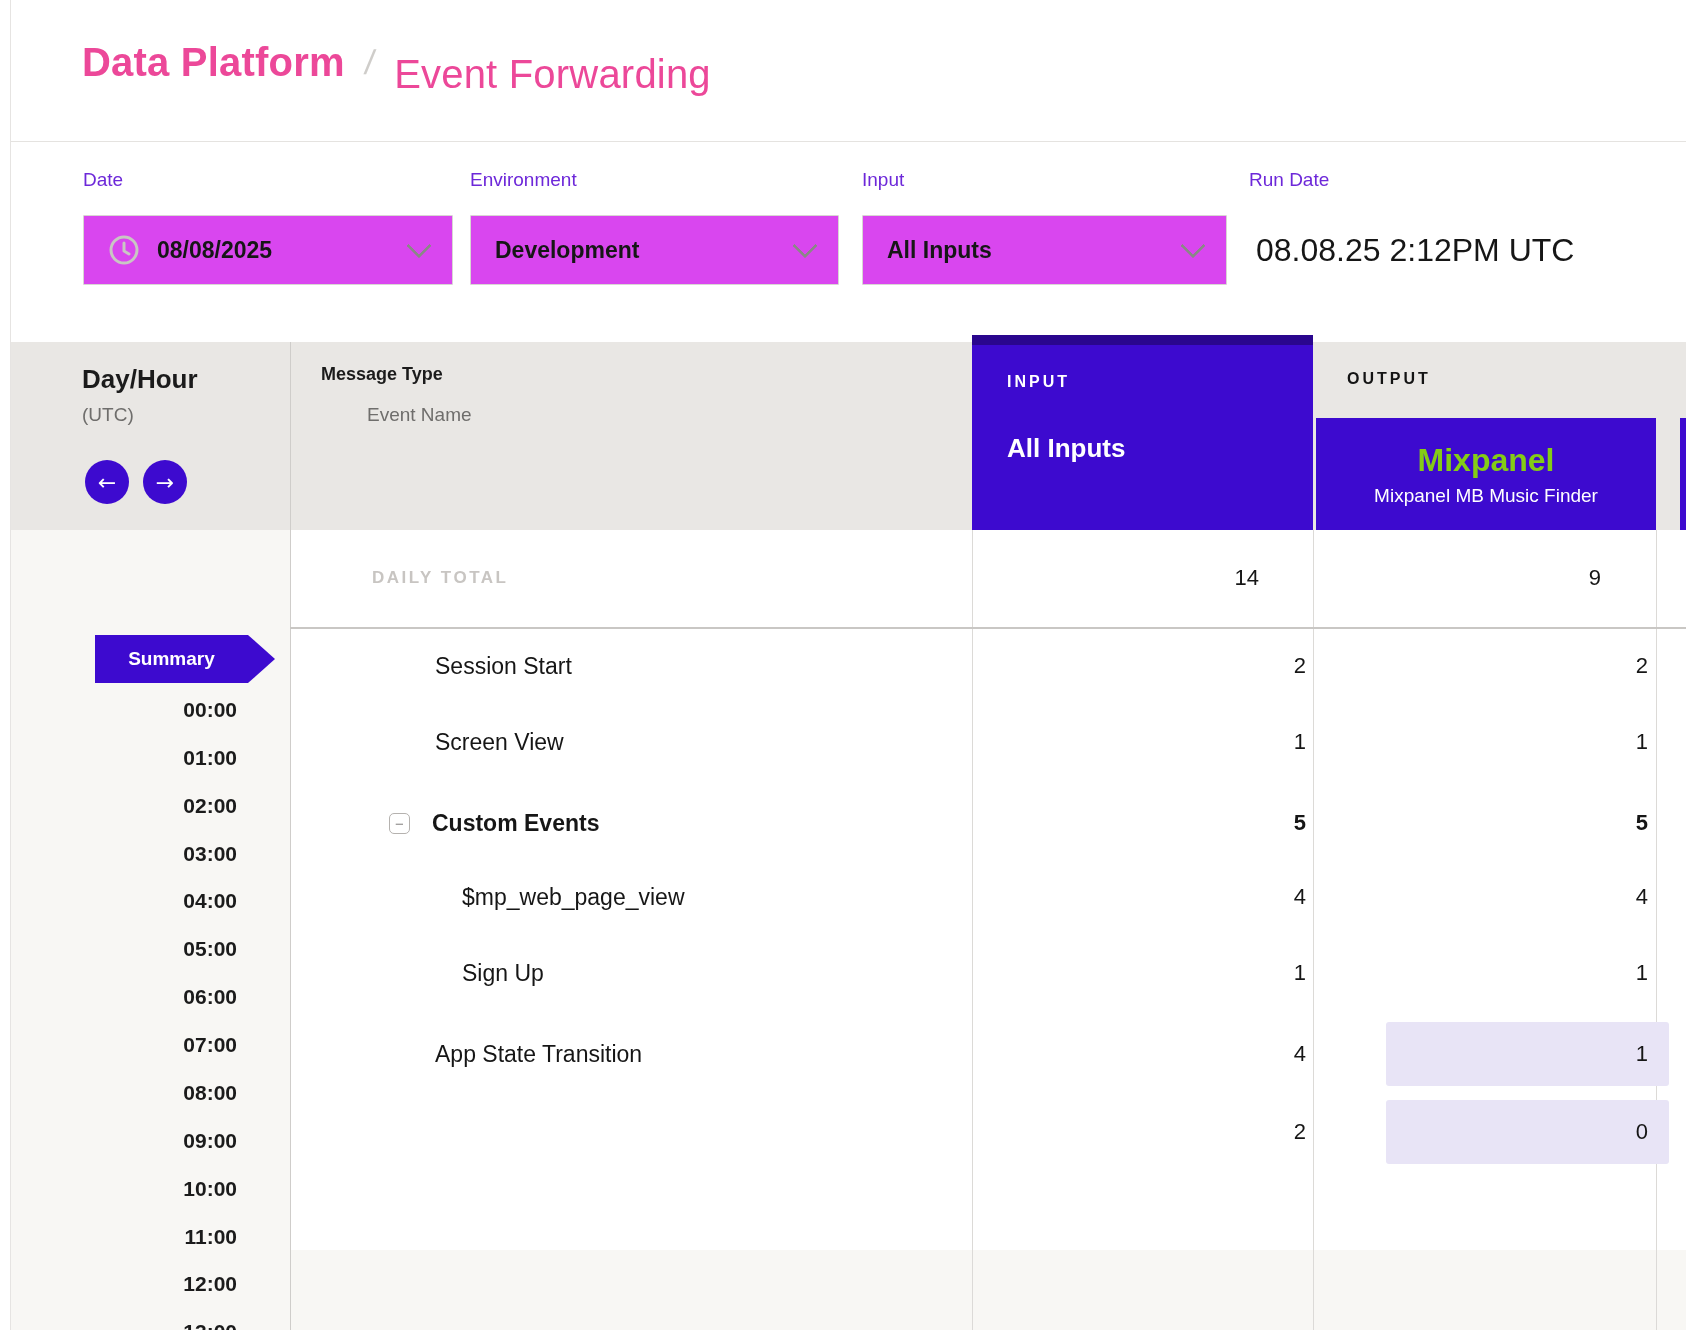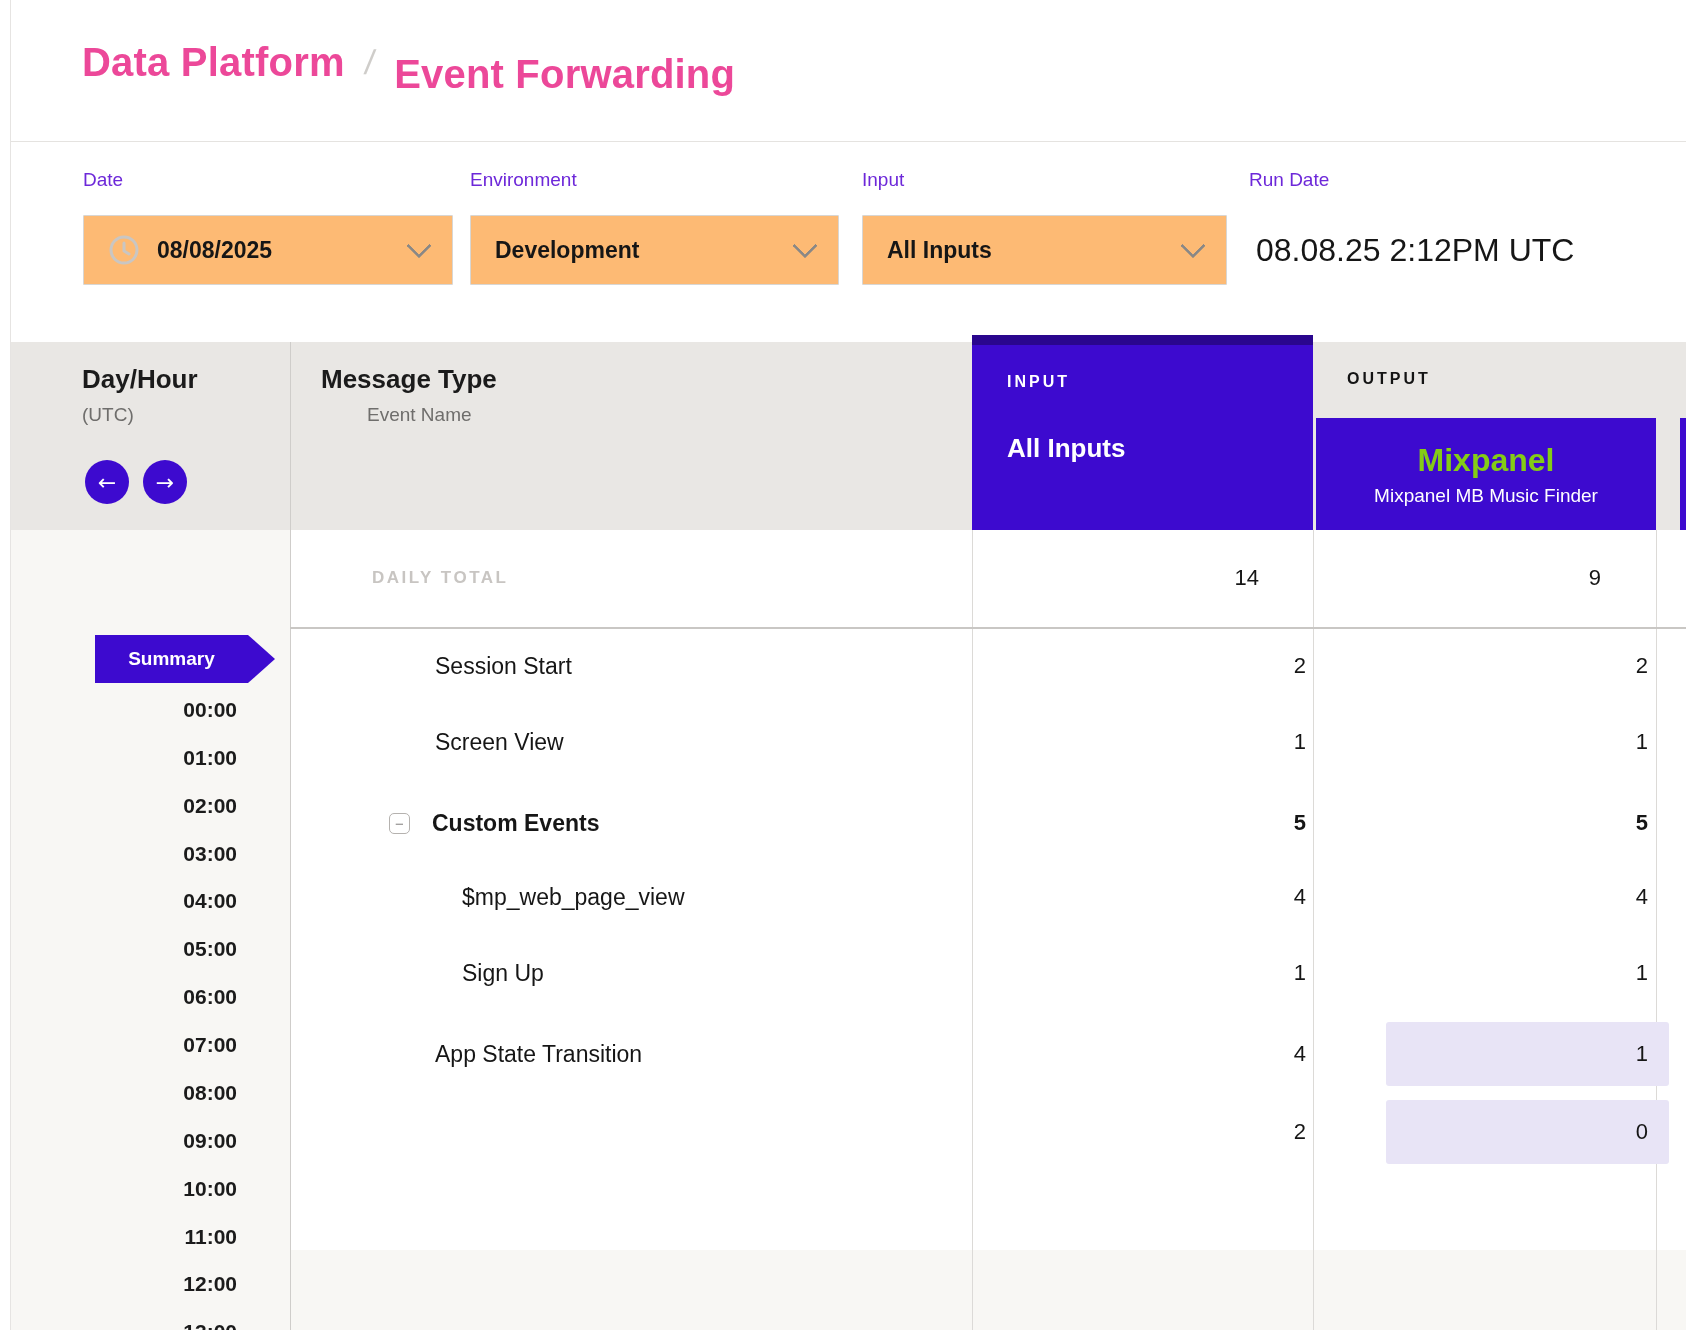--- a/index.html
+++ b/index.html
@@ -9,43 +9,43 @@
     font-family:"Liberation Sans","DejaVu Sans",sans-serif;
     color:#1b1b1b;
     -webkit-font-smoothing:antialiased;
   }
   .abs{position:absolute;}
 
   
   #left-edge{left:10px;top:0;width:1px;height:1330px;background:#e6e4e2;}
   #breadcrumb{left:82px;top:36px;height:52px;display:flex;align-items:center;gap:20px;}
   .crumb{font-size:40px;font-weight:700;color:#ec4899;letter-spacing:.2px;}
-  .crumb.page{font-weight:700;margin-top:24px;}
+  .crumb.page{font-weight:400;margin-top:24px;}
   .crumb-sep{font-size:34px;color:#cfcdca;font-weight:300;transform:skewX(-8deg);}
   #breadcrumb-border{left:11px;top:141px;right:0;height:1px;background:#e5e3e0;}
 
   
   .flt-label{top:168px;height:24px;line-height:24px;font-size:19px;color:#6d28d9;}
   .flt-box{
-    top:215px;height:70px;border:1.5px solid #d8d6d3;background:#fdba74;border-radius:1px;
+    top:215px;height:70px;border:1.5px solid #d8d6d3;background:#d946ef;border-radius:1px;
     display:flex;align-items:center;box-sizing:border-box;padding:0 24px;cursor:pointer;
   }
   .flt-value{font-size:23px;font-weight:700;color:#161616;}
   .chev{width:15px;height:15px;border-right:3px solid #8a8886;border-bottom:3px solid #8a8886;
         transform:rotate(45deg) translate(-3px,-3px);margin-left:auto;border-radius:1px;}
   #run-date-value{left:1256px;top:215px;height:70px;line-height:70px;font-size:32px;font-weight:400;color:#161616;}
 
   
   #header-band{left:11px;top:342px;right:0;height:188px;background:#e9e7e4;}
   #dayhour-title{left:82px;top:364px;font-size:26px;font-weight:700;}
   #dayhour-sub{left:82px;top:404px;font-size:19px;color:#6f6e6c;}
   .nav-circle{top:460px;width:44px;height:44px;border-radius:50%;background:#3d0acf;border:none;
               color:#fff;display:flex;align-items:center;justify-content:center;cursor:pointer;
               font-size:22px;font-family:"DejaVu Sans",sans-serif;padding:0;}
-  #mt-title{left:321px;top:364px;font-size:26px;font-weight:700;text-align:right;}
+  #mt-title{left:321px;top:364px;font-size:18px;font-weight:700;text-align:right;}
   #mt-sub{left:367px;top:404px;font-size:19px;color:#6f6e6c;}
 
   #input-block-strip{left:972px;top:335px;width:341px;height:10px;background:#2a068e;}
   #input-block{left:972px;top:345px;width:341px;height:185px;background:#3d0acf;cursor:pointer;}
   #input-block .grp-label{position:absolute;left:35px;top:28px;font-size:16px;font-weight:700;
       color:#fff;letter-spacing:3px;}
   #input-block .col-title{position:absolute;left:35px;top:88px;font-size:26px;font-weight:700;color:#fff;}
 
   #output-label{left:1347px;top:366px;height:26px;line-height:26px;font-size:16px;font-weight:700;
       color:#141414;letter-spacing:3px;}

